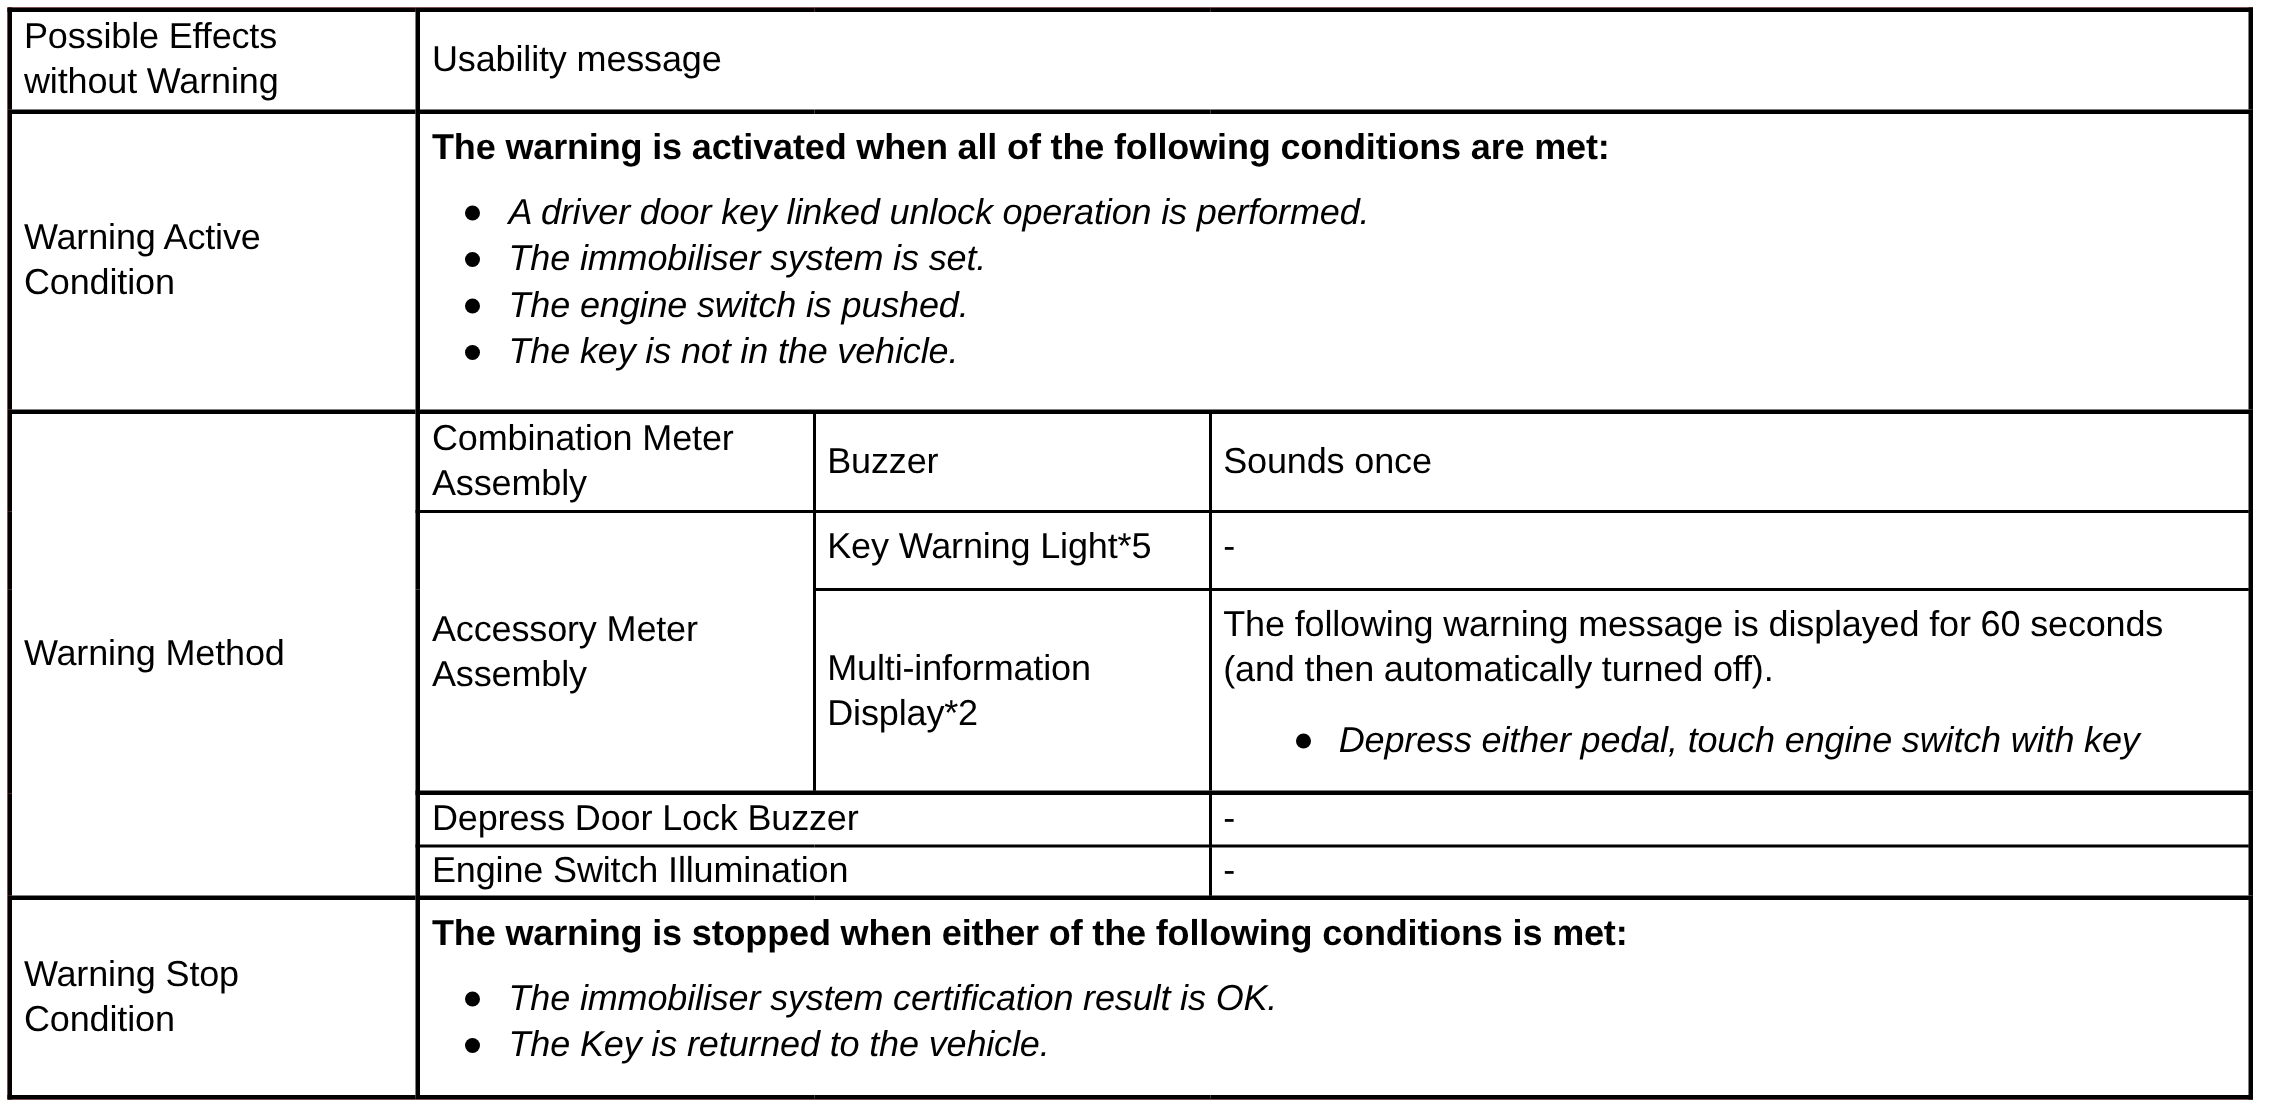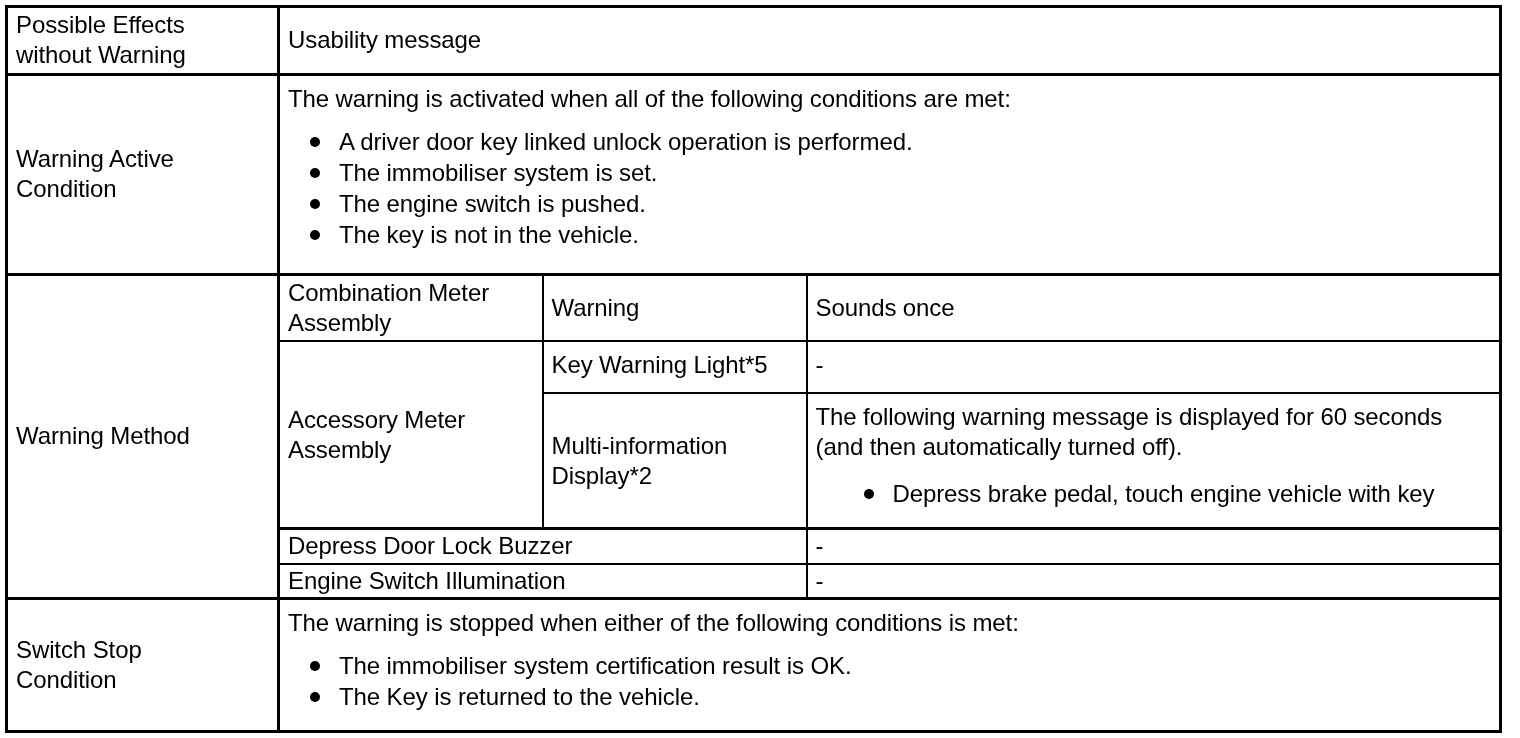--- a/index.html
+++ b/index.html
@@ -82,26 +82,28 @@
   }
 
   .txt {
     display: block;
     white-space: pre-line;
   }
 
   .intro {
     margin: 0 0 6px 0;
     display: block;
+    font-weight: bold;
   }
 
   ul.bullets {
     list-style: none;
     margin: 0;
     padding: 0;
+    font-style: italic;
   }
   ul.bullets.indent1 {
     margin-left: 22px;
     margin-top: 12px;
   }
   ul.bullets.indent2 {
     margin-left: 48px;
     margin-top: 16px;
   }
   ul.bullets li {
@@ -190,21 +192,21 @@
           </div>
         </td>
         <td class="sect-top">
           <div class="cell vcenter">
             <span class="txt">Combination Meter
 Assembly</span>
           </div>
         </td>
         <td class="sect-top">
           <div class="cell vcenter">
-            <span class="txt">Warning</span>
+            <span class="txt">Buzzer</span>
           </div>
         </td>
         <td class="sect-top">
           <div class="cell vcenter">
             <span class="txt">Sounds once</span>
           </div>
         </td>
       </tr>
 
       <tr>
@@ -233,21 +235,21 @@
 Display*2</span>
           </div>
         </td>
         <td>
           <div class="cell">
             <span class="txt">The following warning message is displayed for 60 seconds
 (and then automatically turned off).</span>
             <ul class="bullets indent2">
               <li>
                 <span class="bullet-dot"></span>
-                <span class="bullet-text">Depress brake pedal, touch engine vehicle with key</span>
+                <span class="bullet-text">Depress either pedal, touch engine switch with key</span>
               </li>
             </ul>
           </div>
         </td>
       </tr>
 
       <tr class="sect-top">
         <td class="sect-top" colspan="2">
           <div class="cell vcenter">
             <span class="txt">Depress Door Lock Buzzer</span>
@@ -269,21 +271,21 @@
         <td>
           <div class="cell vcenter">
             <span class="txt">-</span>
           </div>
         </td>
       </tr>
 
       <tr class="sect-top">
         <td class="sect-top sect-left-thick">
           <div class="cell vcenter">
-            <span class="txt">Switch Stop
+            <span class="txt">Warning Stop
 Condition</span>
           </div>
         </td>
         <td class="sect-top" colspan="3">
           <div class="cell">
             <span class="intro txt">The warning is stopped when either of the following conditions is met:</span>
             <ul class="bullets indent1">
               <li>
                 <span class="bullet-dot"></span>
                 <span class="bullet-text">The immobiliser system certification result is OK.</span>

